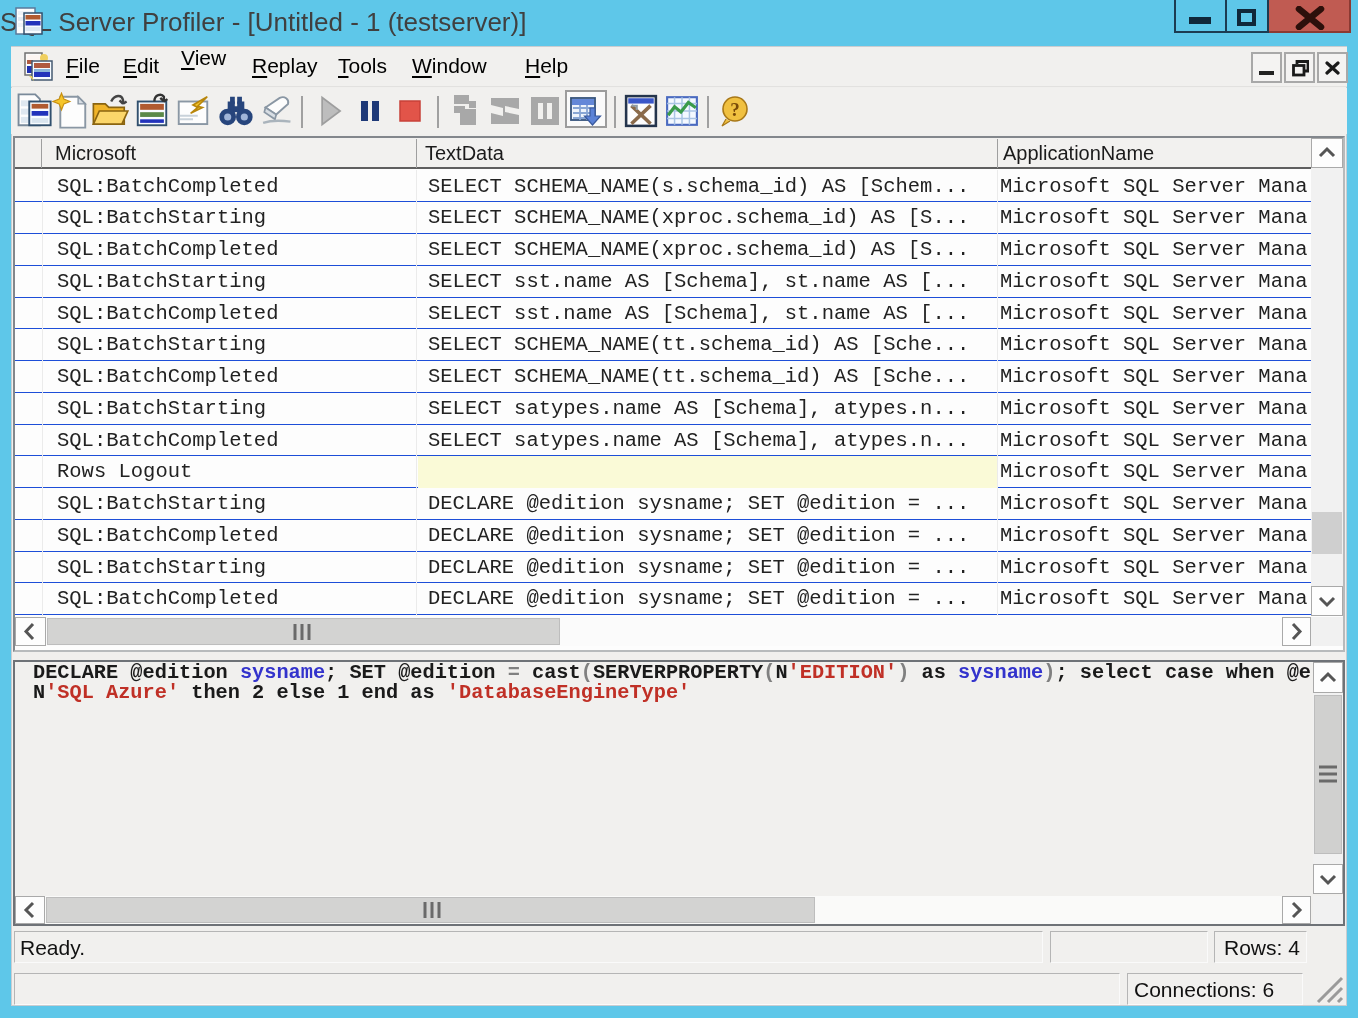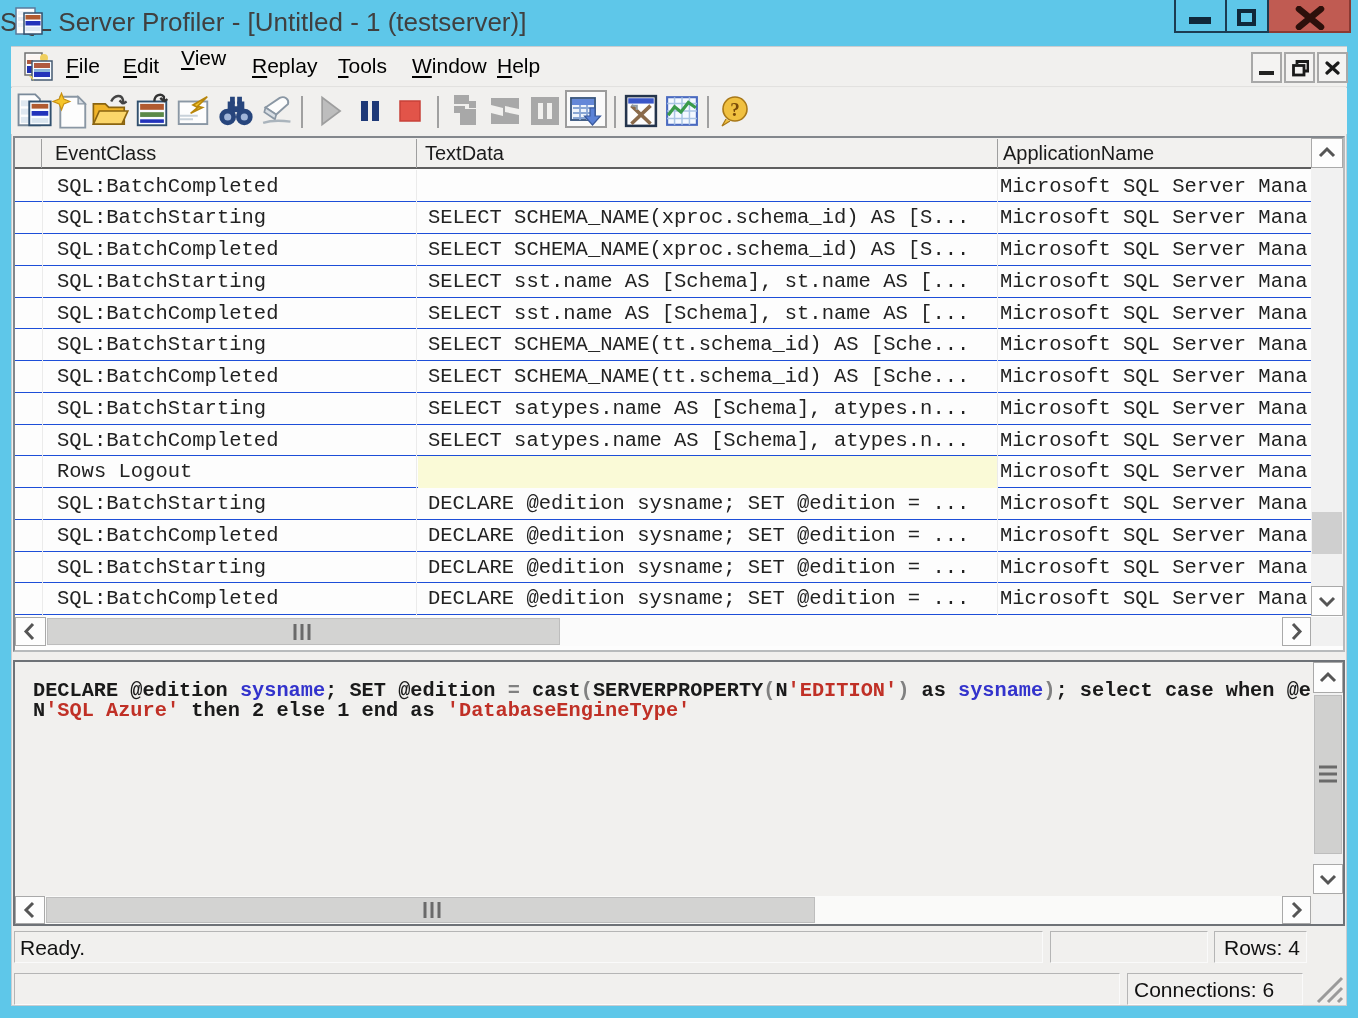--- a/index.html
+++ b/index.html
@@ -32,21 +32,21 @@
 .row{position:absolute;left:15px;width:1296px;height:31.75px;border-bottom:1px solid #1d4ed8}
 .mc{position:absolute;top:4px;font-family:"Liberation Mono",monospace;font-size:20.5px;color:#222;white-space:nowrap}
 .ycell{position:absolute;left:403px;top:0;width:579px;height:31.75px;background:#fafad7}
 
 .sbtn{background:#fdfdfd;border:1px solid #a9a9a9;color:#555}
 .sbtn svg{display:block;margin:auto}
 #gvsb{left:1311px;top:138px;width:32px;height:478px;background:#f1f1f1}
 #ghsb{left:15px;top:617px;width:1328px;height:29px;background:#fbfbfb}
 
 #sqlpane{left:13px;top:660px;width:1332px;height:266px;background:#f1f0ee;border:2px solid #6e7277}
-#sqltext{left:15px;top:662px;width:1296px;height:232px;background:#f1f0ee;font-family:"Liberation Mono",monospace;font-weight:bold;font-size:20.3px;line-height:20px;white-space:pre;color:#1a1a1a;padding-left:18px;padding-top:19px}
+#sqltext{left:15px;top:662px;width:1296px;height:232px;background:#f1f0ee;font-family:"Liberation Mono",monospace;font-weight:bold;font-size:20.3px;line-height:20px;white-space:pre;color:#1a1a1a;padding-left:18px;padding-top:1px}
 #sqltext .r{color:#c03026}#sqltext .b{color:#3333cc}#sqltext .g{color:#808080}
 #svsb{left:1313px;top:662px;width:30px;height:232px;background:#f1f1f1}
 #shsb{left:15px;top:896px;width:1296px;height:28px;background:#fafaf9}
 
 .thumb{background:#cfcfcf}
 
 .spanel{background:#f1f0ee;border:1px solid #b5b5b5;border-bottom-color:#fafafa;border-right-color:#fafafa}
 .stext{font-size:21px;color:#111}
 
 #grip{left:1314px;top:974px;width:32px;height:30px}
@@ -89,21 +89,21 @@
  <rect x="10" y="17" width="16" height="6" fill="#8ab4d8"></rect>
  <rect x="10" y="20" width="16" height="5" fill="#2233bb"></rect>
  <path d="M5 24 L10 29 L8 24 Z" fill="#e8d060"></path>
 </svg>
 <span class="abs menuitem" style="left:66px;top:54px"><u>F</u>ile</span>
 <span class="abs menuitem" style="left:123px;top:54px"><u>E</u>dit</span>
 <span class="abs menuitem" style="left:181px;top:46px"><u>V</u>iew</span>
 <span class="abs menuitem" style="left:252px;top:54px"><u>R</u>eplay</span>
 <span class="abs menuitem" style="left:338px;top:54px"><u>T</u>ools</span>
 <span class="abs menuitem" style="left:412px;top:54px"><u>W</u>indow</span>
-<span class="abs menuitem" style="left:497px;top:54px"><u>H</u>elp</span>
+<span class="abs menuitem" style="left:525px;top:54px"><u>H</u>elp</span>
 <div class="abs mdibtn" style="left:1251px"></div>
 <div class="abs" style="left:1259px;top:71px;width:15px;height:4px;background:#222"></div>
 <div class="abs mdibtn" style="left:1284px"></div>
 <svg class="abs" style="left:1292px;top:60px" width="17" height="17" viewBox="0 0 17 17">
  <path d="M5 4 V1.5 H16 V11 H13" fill="none" stroke="#1a1a1a" stroke-width="2.8"></path>
  <rect x="1.5" y="5.5" width="10.5" height="9.5" fill="none" stroke="#1a1a1a" stroke-width="2.8"></rect>
 </svg>
 <div class="abs mdibtn" style="left:1317px"></div>
 <svg class="abs" style="left:1325px;top:61px" width="15" height="14" viewBox="0 0 15 14">
  <path d="M2 2 L13 12 M13 2 L2 12" stroke="#1a1a1a" stroke-width="3.2" stroke-linecap="round"></path>
@@ -200,29 +200,30 @@
  <path d="M8 24 L4 31 L12 26" fill="#f0c040" stroke="#a87818" stroke-width="1.2"></path>
  <text x="17" y="21" font-size="19" font-weight="bold" text-anchor="middle" fill="#7a4a08" font-family="Liberation Serif">?</text>
   </svg>
 <div class="abs tbsep" style="left:301px;top:96px"></div>
 <div class="abs tbsep" style="left:437px;top:96px"></div>
 <div class="abs tbsep" style="left:614px;top:96px"></div>
 <div class="abs tbsep" style="left:707px;top:96px"></div>
 
 <div class="abs" id="grid"></div>
 <div class="abs" id="ghead"></div>
-<span class="abs hcell" style="left:55px">EventClass</span>
+<span class="abs hcell" style="left:55px">Microsoft</span>
 <span class="abs hcell" style="left:425px">TextData</span>
 <span class="abs hcell" style="left:1003px">ApplicationName</span>
 <div class="abs hdiv" style="left:41px"></div>
 <div class="abs hdiv" style="left:416px"></div>
 <div class="abs hdiv" style="left:997px"></div>
 <div class="abs" id="gridrows"></div>
 <div class="row" style="top:170.5px">
     <span class="mc" style="left:42px">SQL:BatchCompleted</span>
+    <span class="mc" style="left:413px">SELECT SCHEMA_NAME(s.schema_id) AS [Schem...</span>
     <span class="mc" style="left:985px">Microsoft SQL Server Mana</span>
   </div>
 <div class="row" style="top:202.2px">
     <span class="mc" style="left:42px">SQL:BatchStarting</span>
     <span class="mc" style="left:413px">SELECT SCHEMA_NAME(xproc.schema_id) AS [S...</span>
     <span class="mc" style="left:985px">Microsoft SQL Server Mana</span>
   </div>
 <div class="row" style="top:234.0px">
     <span class="mc" style="left:42px">SQL:BatchCompleted</span>
     <span class="mc" style="left:413px">SELECT SCHEMA_NAME(xproc.schema_id) AS [S...</span>

